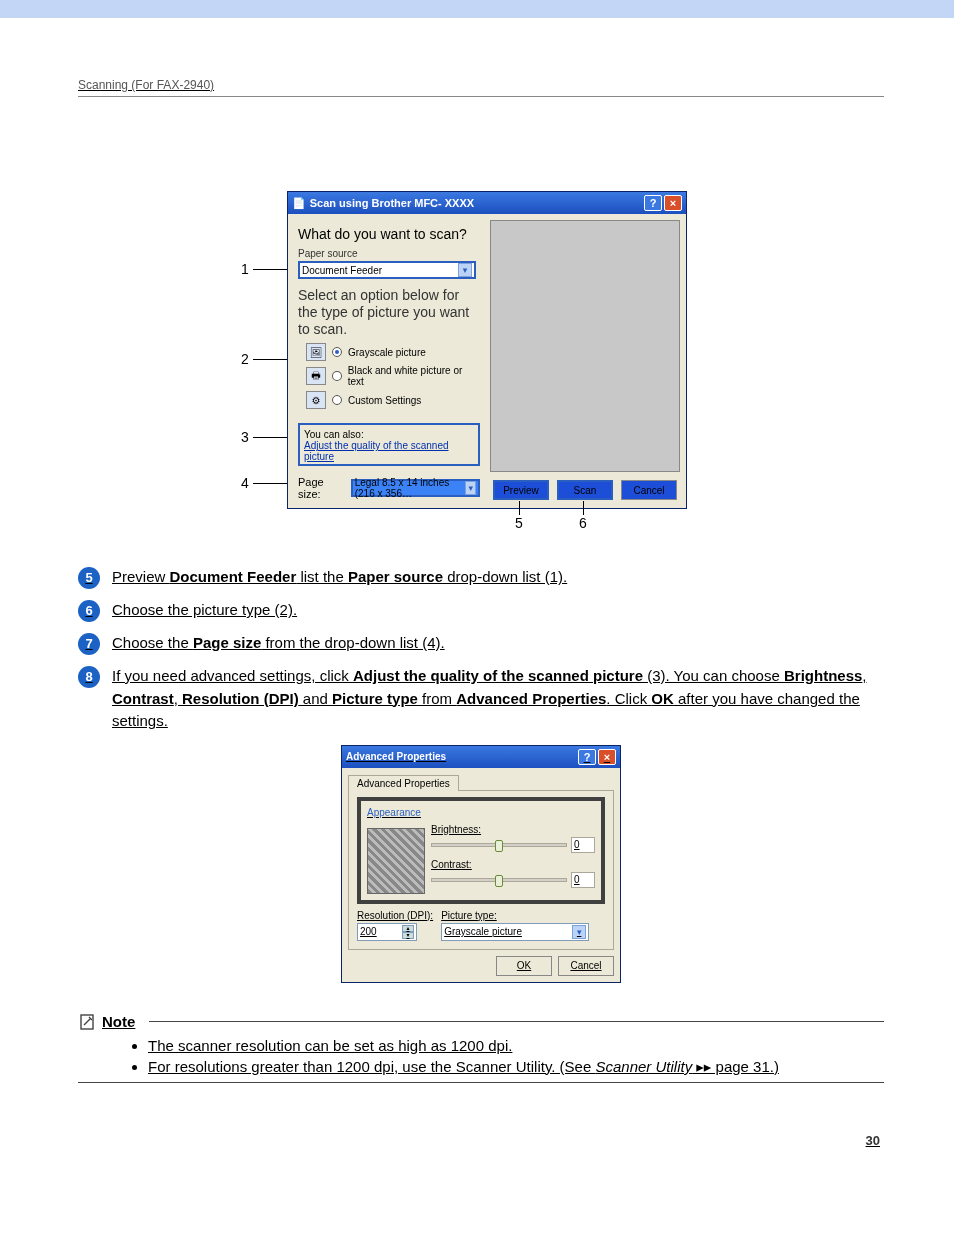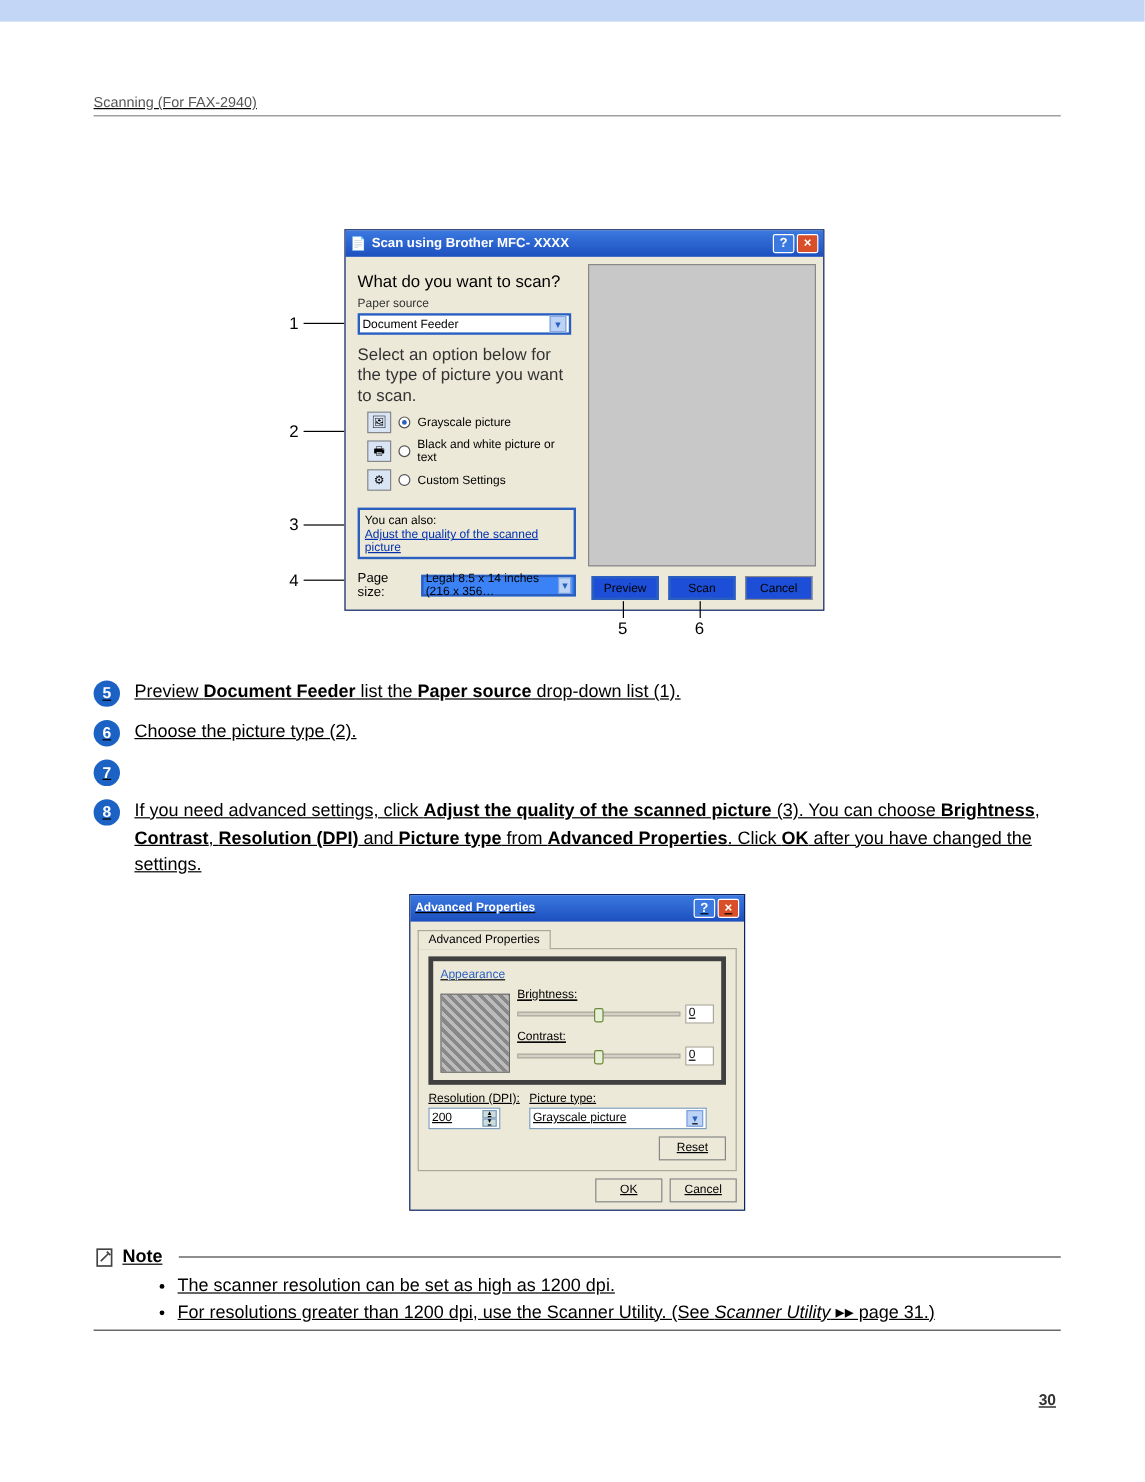--- a/index.html
+++ b/index.html
@@ -162,20 +162,23 @@
       <div class="step-text">
         <span>Preview </span><b>Document Feeder</b><span> list the </span><b>Paper source</b><span> drop-down list (1).</span>
       </div>
     </div>
     <div class="step">
       <div class="step-badge">6</div>
       <div class="step-text">Choose the picture type (2).</div>
     </div>
     <div class="step">
       <div class="step-badge">7</div>
+      <div class="step-text">
+        <span>Choose the </span><b>Page size</b><span> from the drop-down list (4).</span>
+      </div>
     </div>
     <div class="step">
       <div class="step-badge">8</div>
       <div class="step-text">
         <span>If you need advanced settings, click </span><b>Adjust the quality of the scanned picture</b><span> (3). You can choose </span><b>Brightness</b><span>, </span><b>Contrast</b><span>, </span><b>Resolution (DPI)</b><span> and </span><b>Picture type</b><span> from </span><b>Advanced Properties</b><span>. Click </span><b>OK</b><span> after you have changed the settings.</span>
       </div>
     </div>
   </div>
 
   <div class="adv-dialog">
@@ -221,23 +224,20 @@
             </div>
           </div>
           <div class="adv-field-col" style="flex:1;">
             <span>Picture type:</span>
             <div class="combo">
               <span>Grayscale picture</span>
               <span class="dlg-select-arrow">▾</span>
             </div>
           </div>
         </div>
-        <div class="adv-btns-row">
-          <div class="adv-btn">Reset</div>
-        </div>
       </div>
       <div class="adv-btns-row">
         <div class="adv-btn">OK</div>
         <div class="adv-btn">Cancel</div>
       </div>
     </div>
   </div>
 
   <div class="note-block">
     <div class="note-head">

